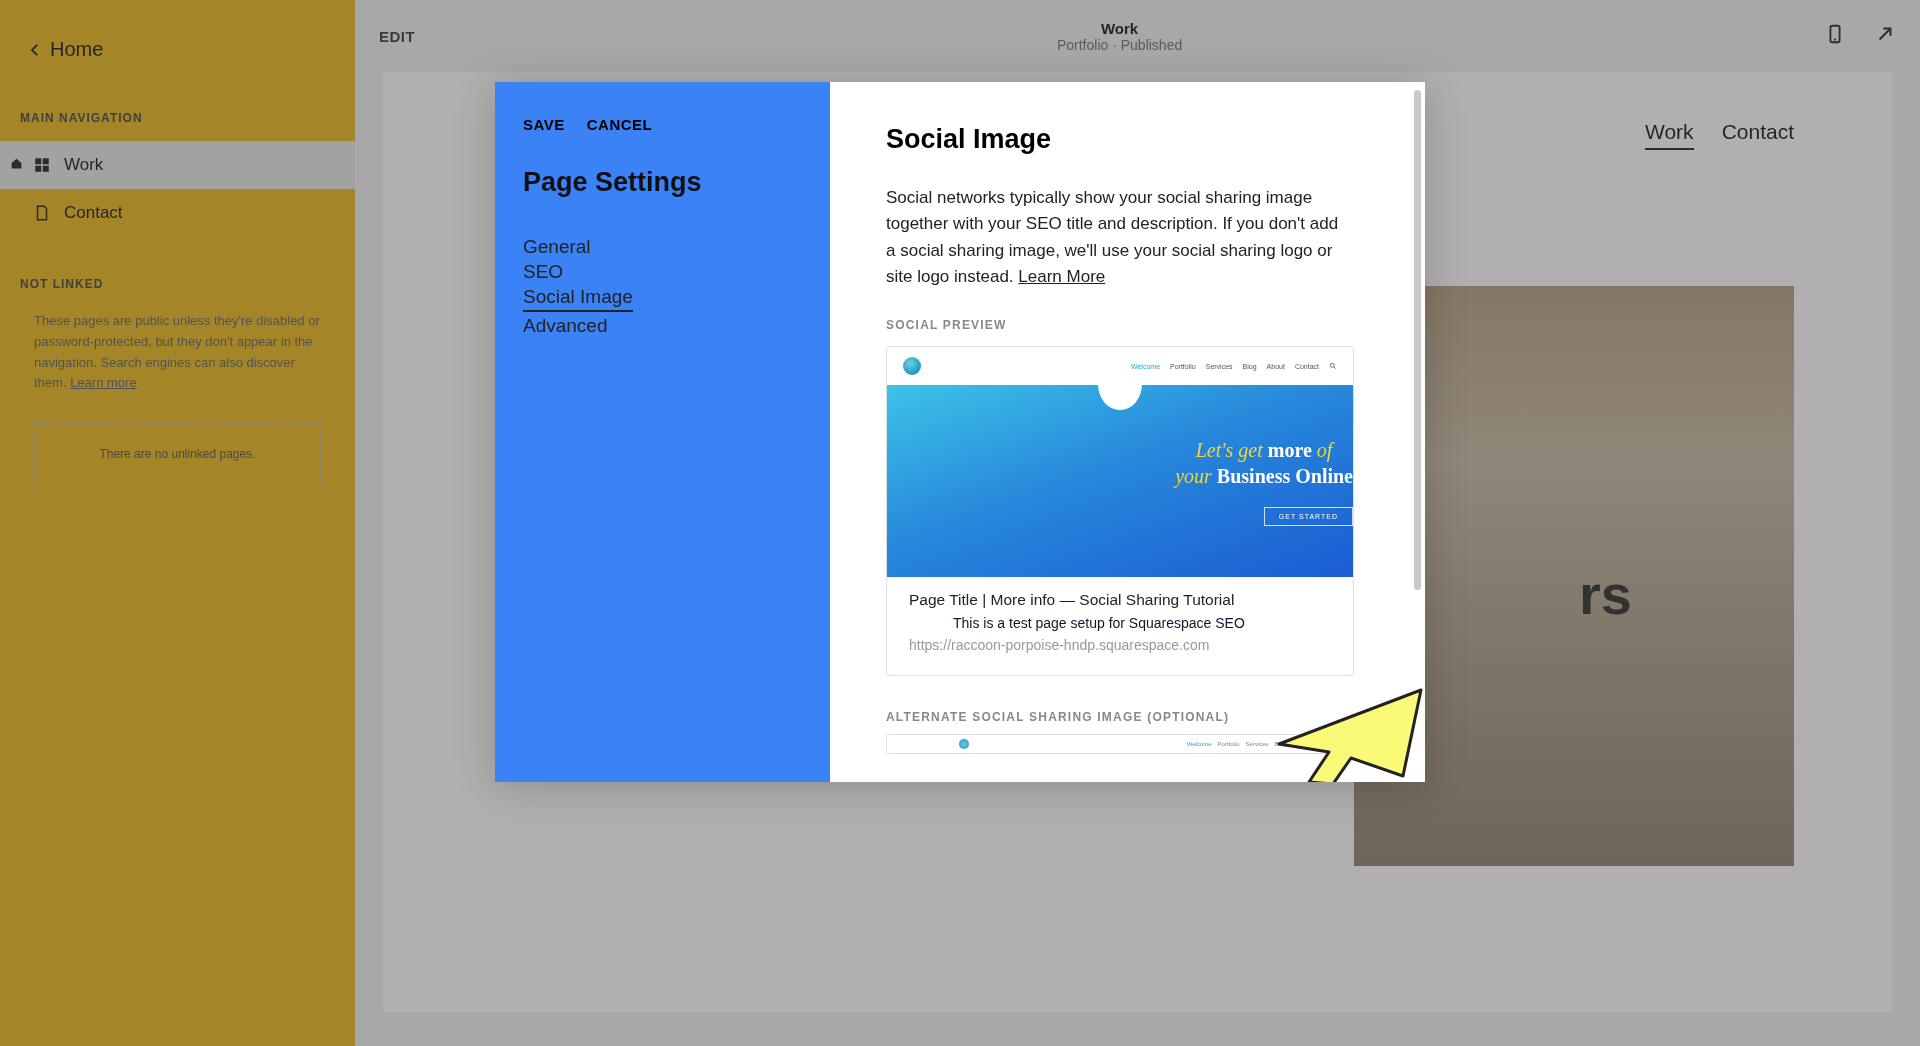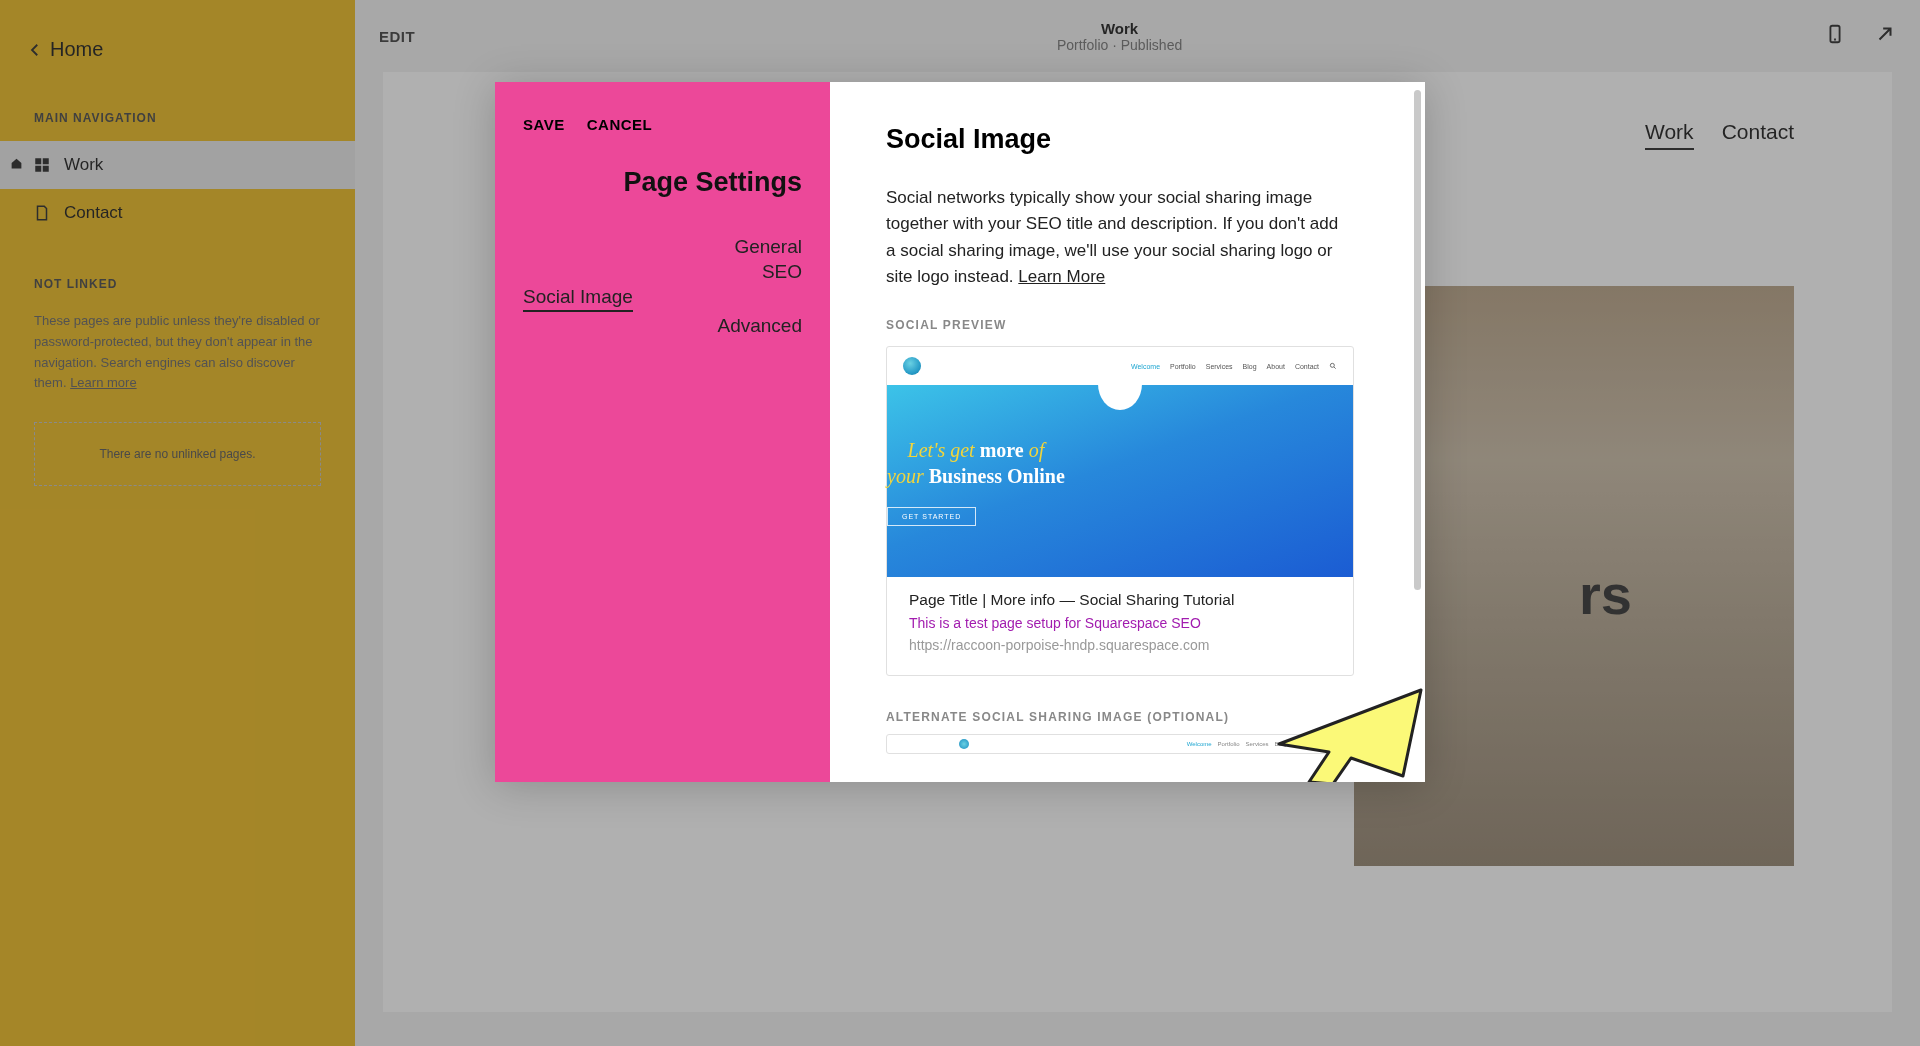--- a/index.html
+++ b/index.html
@@ -13,21 +13,21 @@
 }
 .bg-layout { display: flex; width: 100%; height: 100%; }
 .bg-sidebar {
   width: 355px;
   background: #eab308;
   padding: 28px 0;
   flex-shrink: 0;
 }
 .bg-home { display: flex; align-items: center; padding: 10px 26px; font-size: 20px; cursor: pointer; }
 .bg-home svg { width: 18px; height: 18px; margin-right: 6px; }
-.bg-section-label { font-size: 12px; letter-spacing: 1px; color: #333; font-weight: 600; padding: 40px 34px 16px; }
+.bg-section-label { font-size: 12px; letter-spacing: 1px; color: #333; font-weight: 600; padding: 40px 20px 16px; }
 .bg-nav-item { display: flex; align-items: center; padding: 14px 10px; font-size: 17px; }
 .bg-nav-item.selected { background: #e6e6e6; }
 .bg-nav-item .icon { width: 20px; margin: 0 12px 0 2px; display: inline-flex; align-items: center; justify-content: center; }
 .bg-nav-item .home-icon { width: 14px; margin-right: 6px; }
 .bg-not-linked-desc { font-size: 13px; color: #555; line-height: 1.6; padding: 4px 34px 0; }
 .bg-learn-more { text-decoration: underline; }
 .bg-dashed { margin: 28px 34px; border: 1.5px dashed #bbb; padding: 24px 0; text-align: center; font-size: 12px; color: #444; }
 .bg-main { flex: 1; background: #f1f1f1; position: relative; }
 .bg-edit-bar { height: 72px; display: flex; align-items: center; padding: 0 24px; }
 .bg-edit-btn { font-size: 15px; font-weight: 600; color: #2a2a2a; letter-spacing: 0.5px; }
@@ -52,52 +52,51 @@
   width: 930px;
   height: 700px;
   background: #fff;
   display: flex;
   position: relative;
   box-shadow: 0 4px 40px rgba(0,0,0,0.2);
 }
 .modal-scrollbar { position: absolute; right: 4px; top: 8px; width: 7px; height: 680px; background: transparent; border-radius: 4px; }
 .modal-scrollbar::before { content: ""; position: absolute; top: 0; width: 7px; height: 500px; background: #c9c9c9; border-radius: 4px; }
 .modal-left {
-  width: 335px; background: #ec4899;
+  width: 335px; background: #3b82f6;
   padding: 34px 28px;
-  text-align: right;
 }
 .modal-actions { display: flex; gap: 22px; margin-bottom: 34px; }
 .modal-action { font-size: 15px; font-weight: 700; letter-spacing: 0.5px; cursor: pointer; }
 .modal-title { font-size: 27px; font-weight: 600; margin-bottom: 38px; color: #111; }
 .modal-tabs { display: flex; flex-direction: column; gap: 3px; }
 .modal-tab { font-size: 19px; color: #222; cursor: pointer; }
 .modal-tab.active { font-weight: 500; border-bottom: 2px solid #222; display: inline-block; width: fit-content; padding-bottom: 2px; }
 .modal-right { flex: 1; padding: 42px 56px; overflow: hidden; position: relative; }
 .mr-title { font-size: 27px; font-weight: 700; margin-bottom: 30px; }
 .mr-desc { font-size: 17px; line-height: 1.55; color: #222; margin-bottom: 28px; max-width: 460px; margin-top: 20px; }
 .mr-desc a { color: #222; text-decoration: underline; }
 .mr-label { font-size: 12px; letter-spacing: 1.2px; color: #888; font-weight: 600; margin-bottom: 14px; }
 .preview-card { border: 1px solid #e0e0e0; border-radius: 3px; width: 468px; }
 .pc-header { display: flex; align-items: center; padding: 10px 16px; gap: 8px; }
 .pc-logo { width: 18px; height: 18px; border-radius: 50%; background: radial-gradient(circle at 40% 35%, #6ad1e3 0%, #2a9ec9 60%, #0d7aa5 100%); flex-shrink: 0; }
 .pc-nav { margin-left: auto; display: flex; gap: 10px; font-size: 7px; color: #555; align-items: center; }
 .pc-nav .hl { color: #1fa6d1; }
 .pc-hero {
   height: 192px;
   background: linear-gradient(160deg, #3cc3e8 0%, #2788db 45%, #1b5cd3 100%);
-  position: relative; display: flex; flex-direction: column; align-items: flex-start; justify-content: center;
+  position: relative; display: flex; flex-direction: column; align-items: flex-end; justify-content: center;
 }
 .pc-notch { position: absolute; top: -1px; left: 50%; transform: translateX(-50%); width: 44px; height: 26px; background: #fff; border-radius: 0 0 50% 50% / 0 0 100% 100%; }
 .pc-hero-text { font-family: Georgia, serif; color: #fff; text-align: center; font-size: 20px; line-height: 1.3; font-weight: 600; }
 .pc-hero-text .y { color: #f2d53b; font-style: italic; font-weight: 500; }
 .pc-cta { margin-top: 18px; border: 1px solid rgba(255,255,255,0.8); color: #fff; font-size: 7px; letter-spacing: 1px; padding: 5px 14px; }
 .pc-meta { padding: 14px 22px 22px; }
 .pc-meta .l1 { font-size: 15.5px; color: #222; margin-bottom: 6px; }
-.pc-meta .l2 { font-size: 14px; color: #a21caf; margin-bottom: 6px; }
+.pc-meta .l2 { font-size: 14px; color: #0f172a; margin-bottom: 6px; margin-left: 44px; }
 .pc-meta .l3 { font-size: 14px; color: #999; }
 .mr-label2 { font-size: 12px; letter-spacing: 1.2px; color: #888; font-weight: 600; margin-top: 34px; }
 .alt-strip { border: 1px solid #e0e0e0; border-radius: 3px; width: 478px; height: 20px; margin-top: 10px; display: flex; align-items: center; padding: 0 48px; gap: 10px; font-size: 6px; color: #888; position: relative; }
 .alt-strip .dot { width: 10px; height: 10px; border-radius: 50%; background: radial-gradient(circle, #6ad1e3, #1a8cc0); position: absolute; left: 72px; top: 4px; }
 .alt-strip .words { position: absolute; right: 28px; display: flex; gap: 6px; }
 .cursor-arrow { position: absolute; right: -6px; bottom: -10px; width: 170px; height: 110px; pointer-events: none; }
 </style>
 </head>
 <body>
 

